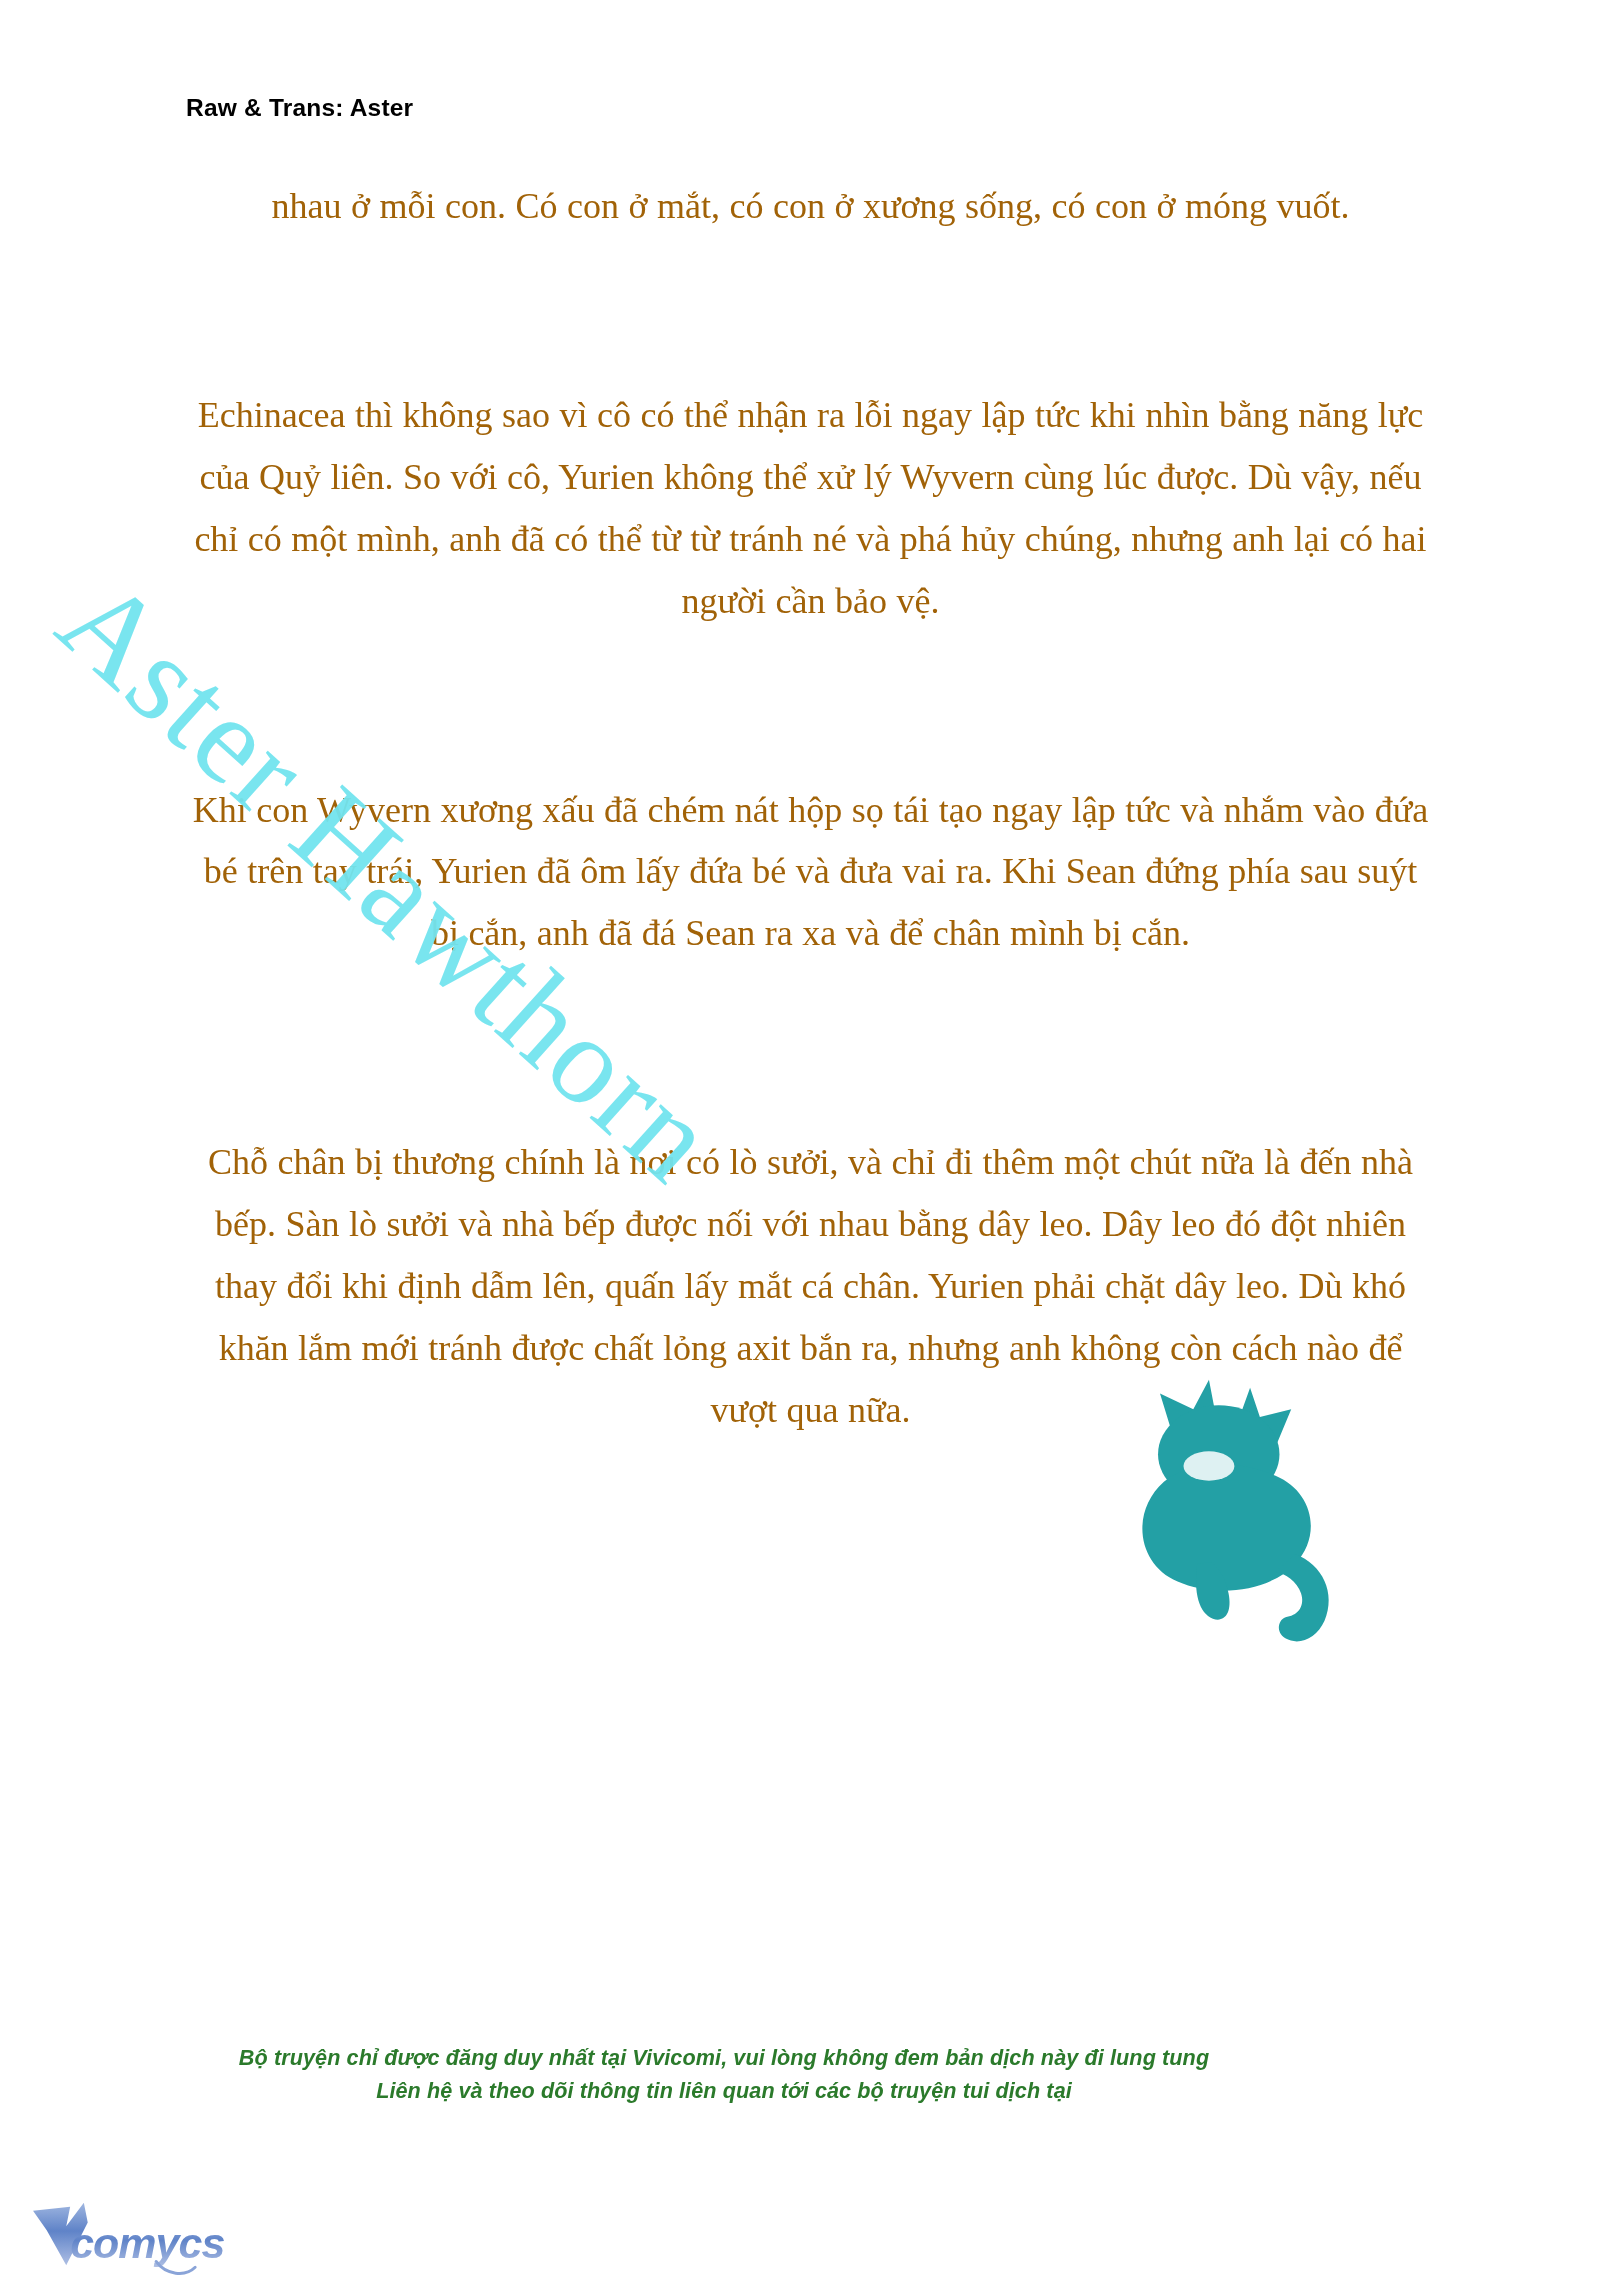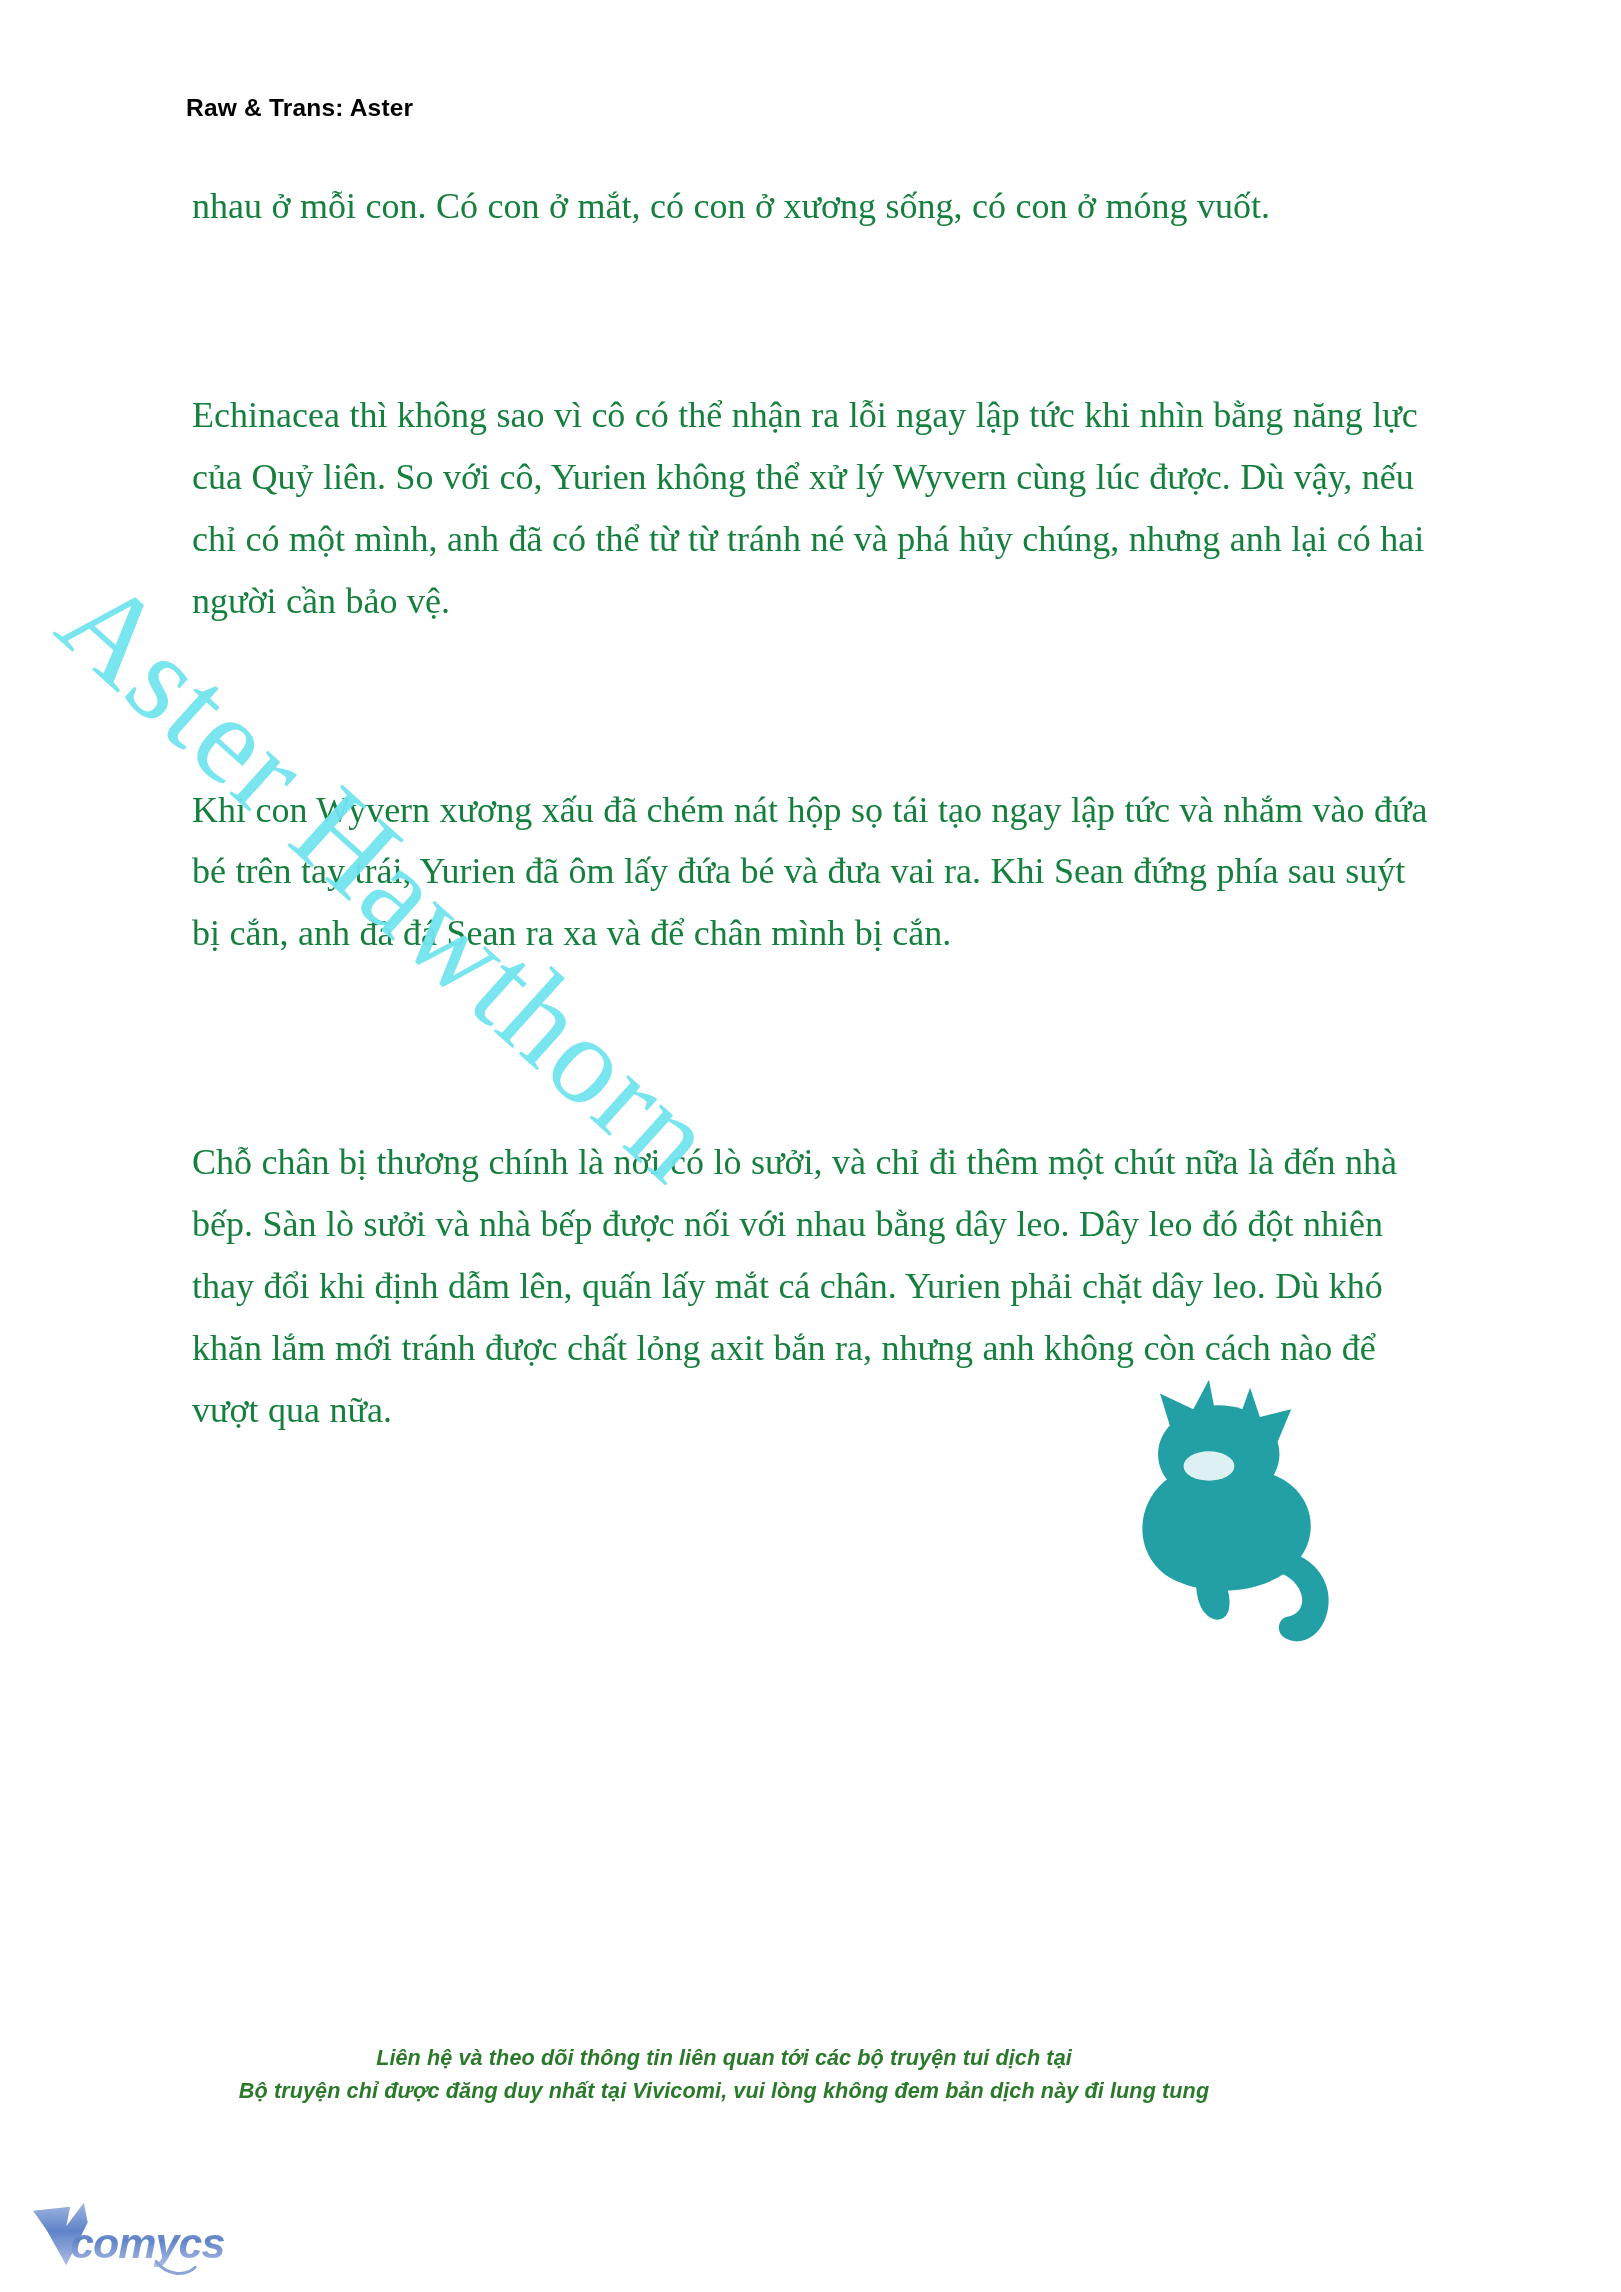--- a/index.html
+++ b/index.html
@@ -38,23 +38,23 @@
     position: absolute;
     left: 192px;
     top: 176px;
     width: 1237px;
     z-index: 4;
   }
 
   .para {
     font-size: 36px;
     line-height: 1.72;
-    color: #15803d;
+    color: #a16207;
     margin: 0 0 0 0;
-    text-align: left;
+    text-align: center;
     word-spacing: 0.5px;
   }
 
   .gap-1 { height: 147px; }
   .gap-2 { height: 147px; }
   .gap-3 { height: 167px; }
 
   
   .watermark-text {
     position: absolute;
@@ -151,22 +151,22 @@
         <path d="M196 186 C224 196 238 226 226 254 C218 272 200 280 186 272
                  C176 266 178 252 188 250 C200 248 206 238 202 226
                  C198 214 186 206 176 204 Z"></path>
       </g>
 
       <ellipse cx="108" cy="96" rx="26" ry="15" fill="#ffffff" opacity="0.85"></ellipse>
     </svg>
   </div>
 
   <div class="footer-note">
+    <div class="footer-line">Bộ truyện chỉ được đăng duy nhất tại Vivicomi, vui lòng không đem bản dịch này đi lung tung</div>
     <div class="footer-line">Liên hệ và theo dõi thông tin liên quan tới các bộ truyện tui dịch tại</div>
-    <div class="footer-line">Bộ truyện chỉ được đăng duy nhất tại Vivicomi, vui lòng không đem bản dịch này đi lung tung</div>
   </div>
 
   <div class="brand-logo">
     <svg viewBox="0 0 230 86" xmlns="http://www.w3.org/2000/svg">
       <defs>
         <linearGradient id="vg" x1="0" y1="0" x2="0" y2="1">
           <stop offset="0%" stop-color="#9fb6e0"></stop>
           <stop offset="45%" stop-color="#5f83c8"></stop>
           <stop offset="100%" stop-color="#aebfe4"></stop>
         </linearGradient>

